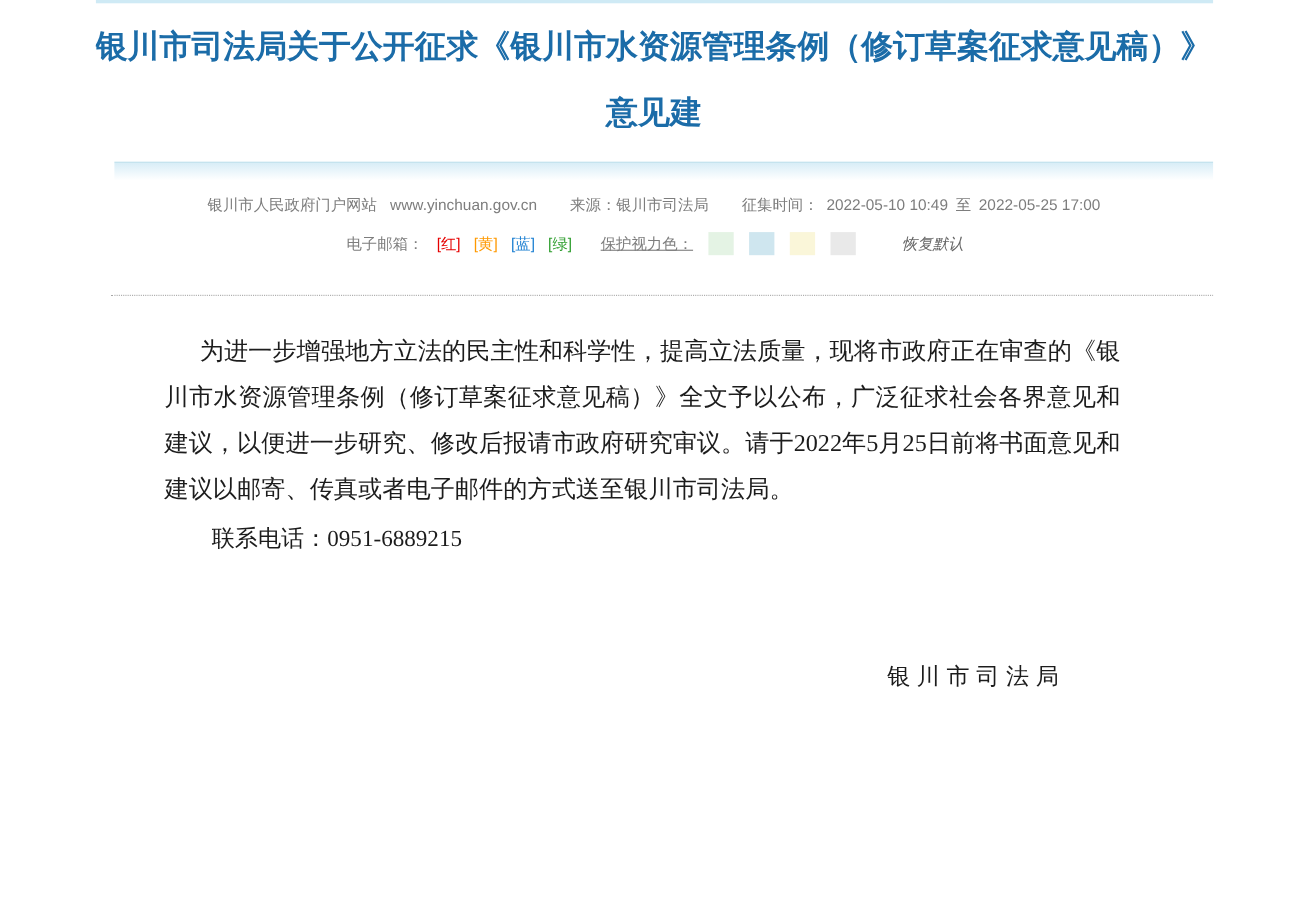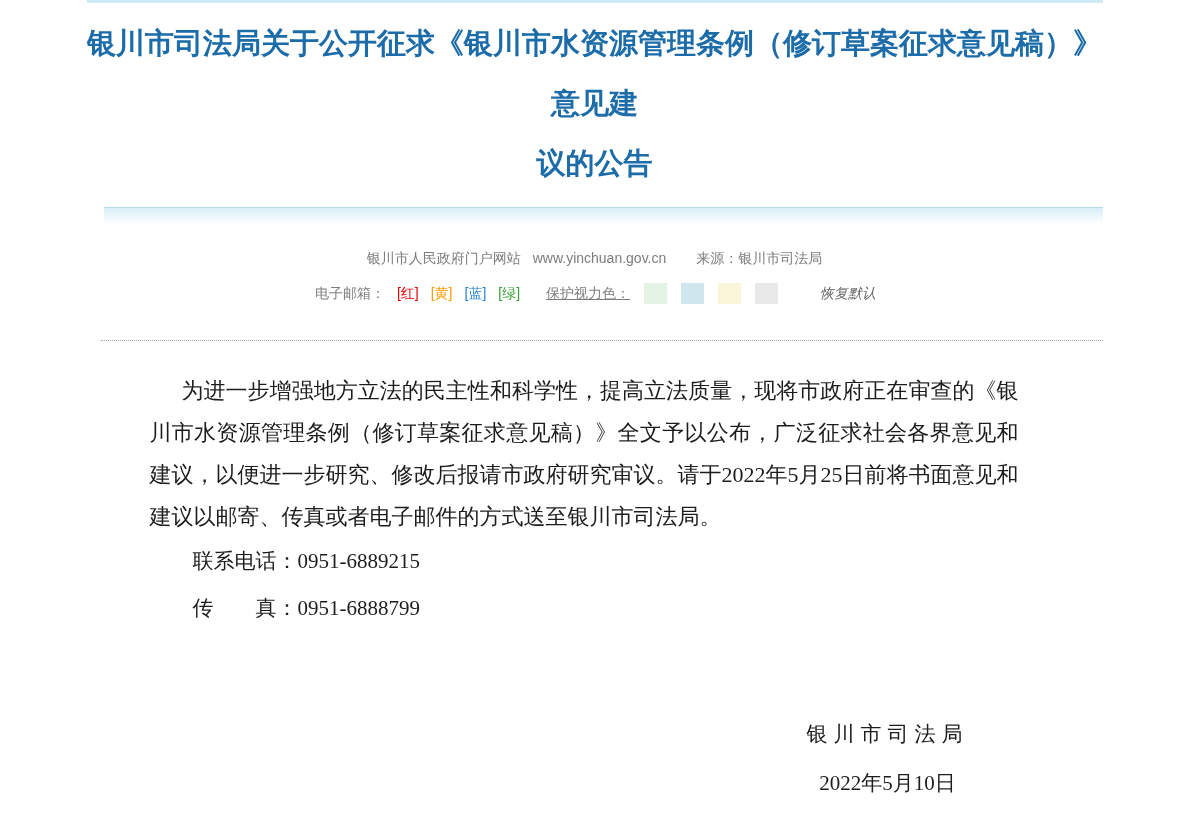--- a/index.html
+++ b/index.html
@@ -27,21 +27,21 @@
   }
   .title-line { display: block; line-height: 60px; }
   .band {
     margin-top: 14px;
     margin-left: 17px;
     height: 17px;
     border-top: 1px solid #b9dcea;
     background: linear-gradient(to bottom, #d8edf7 0%, #ffffff 100%);
   }
   .meta-row1 {
-    margin-top: 24px;
+    margin-top: 12px;
     display: flex;
     justify-content: center;
     align-items: center;
     gap: 30px;
     font-size: 14px;
     color: #7d7d7d;
     line-height: 20px;
   }
   .meta-site { display: flex; gap: 12px; }
   .meta-period { display: flex; gap: 7px; }
@@ -108,32 +108,37 @@
 </style>
 </head>
 <body>
 
 <div class="page">
 
   <div class="top-strip"></div>
 
   <h1 class="title" style="color: rgb(27, 108, 168);">
     <span class="title-line">银川市司法局关于公开征求《银川市水资源管理条例（修订草案征求意见稿）》意见建</span>
-    <span class="title-line">议的公告</span>
   </h1>
 
   <div class="band"></div>
 
   <div class="meta-row1">
     <span class="meta-site">
       <span>银川市人民政府门户网站</span>
       <span>www.yinchuan.gov.cn</span>
     </span>
     <span>
       <span>来源：</span><span>银川市司法局</span>
+    </span>
+    <span class="meta-period">
+      <span>征集时间：</span>
+      <span>2022-05-10 10:49</span>
+      <span>至</span>
+      <span>2022-05-25 17:00</span>
     </span>
   </div>
 
   <div class="meta-row2">
     <span class="fc-label">电子邮箱：</span>
     <a class="font-color-link" style="color: rgb(230, 0, 0);">[红]</a>
     <a class="font-color-link" style="color: rgb(255, 153, 0);">[黄]</a>
     <a class="font-color-link" style="color: rgb(30, 128, 210);">[蓝]</a>
     <a class="font-color-link" style="color: rgb(46, 158, 46);">[绿]</a>
     <span class="eye-label">保护视力色：</span>
@@ -146,24 +151,20 @@
 
   <div class="dotted-sep"></div>
 
   <div class="article">
     <p class="body-para">为进一步增强地方立法的民主性和科学性，提高立法质量，现将市政府正在审查的《银川市水资源管理条例（修订草案征求意见稿）》全文予以公布，广泛征求社会各界意见和建议，以便进一步研究、修改后报请市政府研究审议。请于2022年5月25日前将书面意见和建议以邮寄、传真或者电子邮件的方式送至银川市司法局。</p>
 
     <div class="contacts">
       <div class="contact-line">
         <span>联系电话：</span><span>0951-6889215</span>
       </div>
-      <div class="contact-line">
-        <span>传　　真：</span><span>0951-6888799</span>
-      </div>
     </div>
 
     <div class="signature">
       <div class="sig-org">银川市司法局</div>
-      <div class="sig-date">2022年5月10日</div>
     </div>
   </div>
 
 </div>
 
 </body></html>

